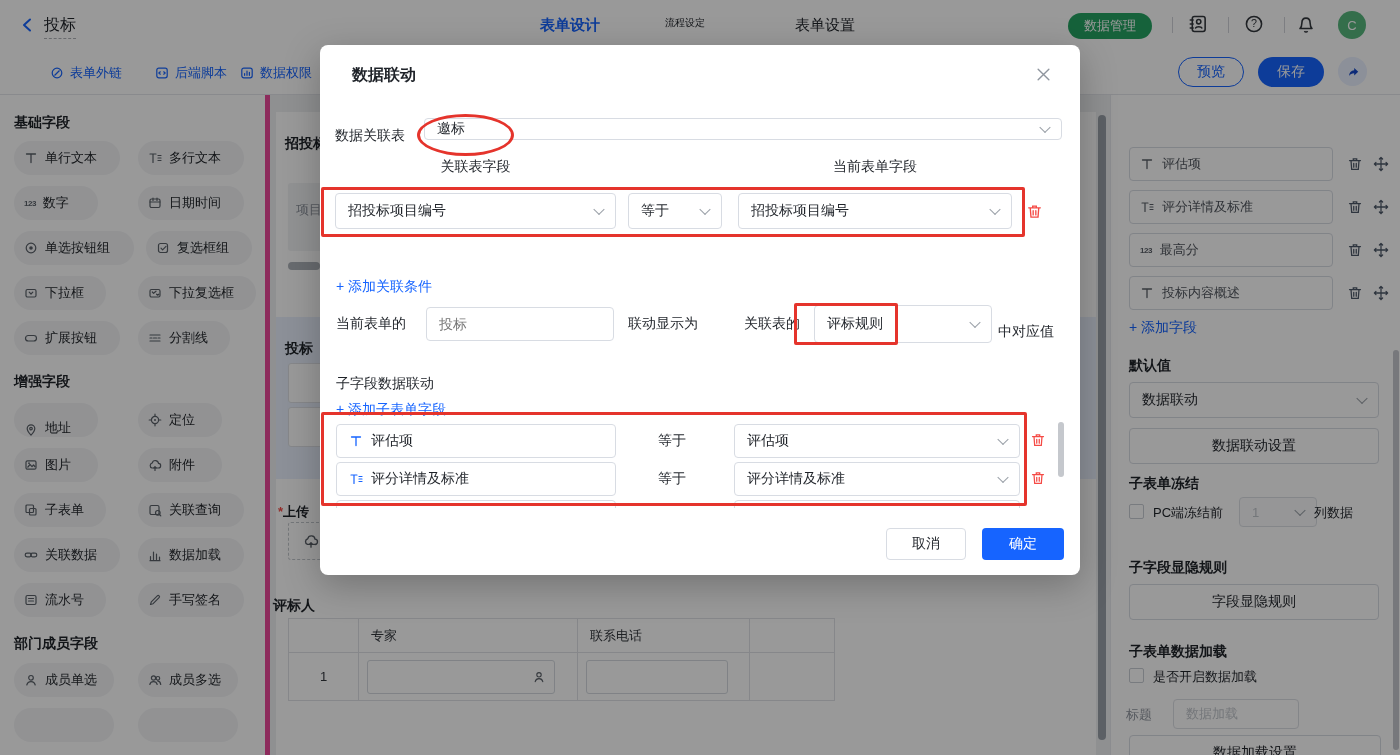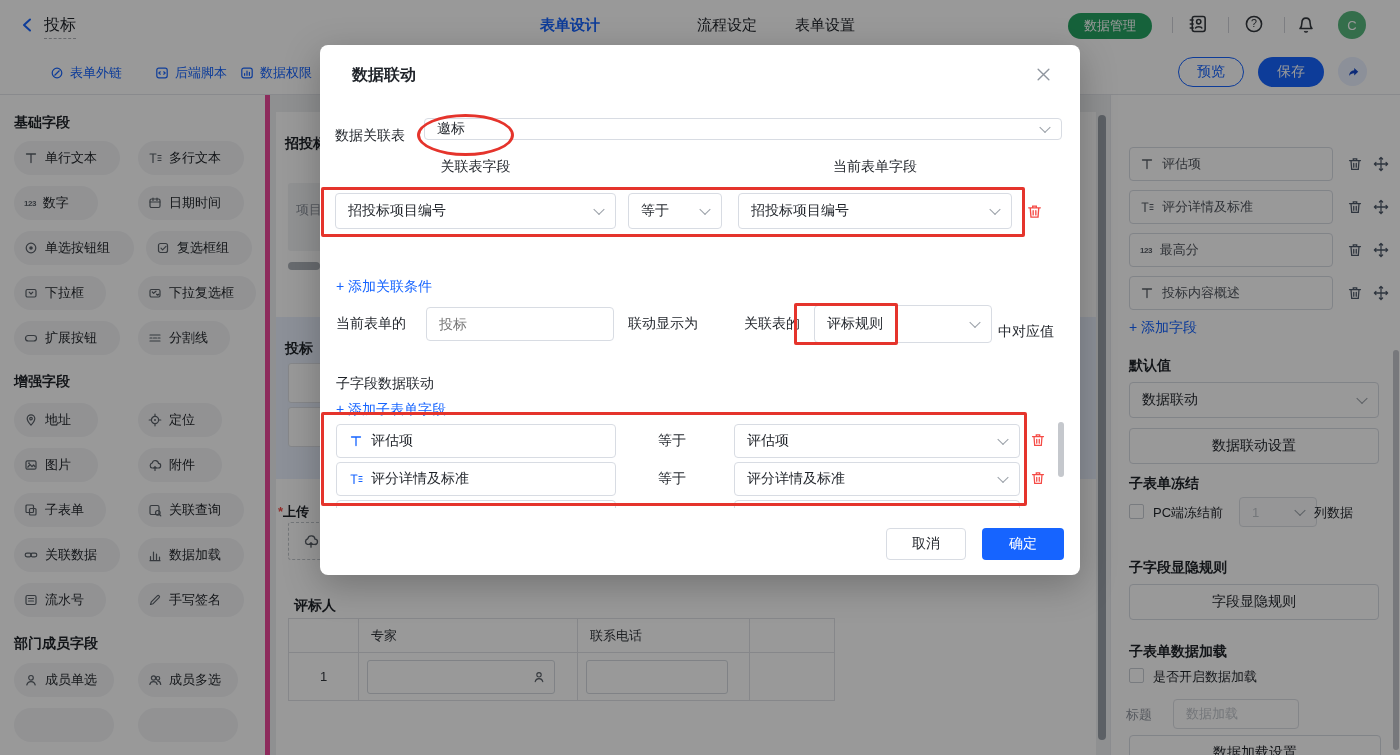--- a/index.html
+++ b/index.html
@@ -55,21 +55,21 @@
 <div id="app">
 
   <div class="abs" id="topbar">
     <span class="abs" style="left:20px;top:17px;cursor:pointer;">
       <svg class="ic ic-blue" viewBox="0 0 16 16" style="width:16px;height:16px;">
           <polyline points="10,2.5 4,8 10,13.5" fill="none" stroke="currentColor" stroke-width="2" stroke-linecap="round" stroke-linejoin="round"></polyline>
         </svg>
     </span>
     <span class="abs" style="left:44px;top:15px;font-size:16px;border-bottom:1px dashed #b0b3b8;padding-bottom:2px;">投标</span>
     <span class="abs" style="left:540px;top:16px;font-size:15px;color:#1664ff;font-weight:600;">表单设计</span>
-    <span class="abs" style="left:665px;top:16px;font-size:15px;margin-left:32px;">流程设定</span>
+    <span class="abs" style="left:665px;top:16px;font-size:10px;">流程设定</span>
     <span class="abs" style="left:795px;top:16px;font-size:15px;">表单设置</span>
 
     <div class="abs" style="left:1068px;top:13px;height:26px;padding:0 16px;border-radius:13px;background:#26a463;color:#fff;font-size:13px;display:flex;align-items:center;">数据管理</div>
     <div class="abs divline" style="left:1172px;top:17px;"></div>
     <span class="abs" style="left:1188px;top:14px;">
       <svg class="ic ic-dark" viewBox="0 0 14 14" style="width:20px;height:20px;">
           <g fill="none" stroke="currentColor" stroke-width="1.1" stroke-linecap="round">
             <rect x="3" y="1.8" width="9" height="10.4" rx="1.5"></rect>
             <path d="M1.6 4.2h2M1.6 7h2M1.6 9.8h2"></path>
             <circle cx="7.5" cy="5.4" r="1.5"></circle>
@@ -208,21 +208,21 @@
       </div>
     <div class="sbtn" style="left:138px;top:226px;width:92px;">
       <svg class="ic" viewBox="0 0 14 14">
           <path d="M2 4h10M2 7h2M5.5 7h3M10 7h2M2 10h10" fill="none" stroke="currentColor" stroke-width="1.2" stroke-linecap="round"></path>
         </svg>
       <span>分割线</span>
       </div>
 
     <div class="abs sec-title" style="left:14px;top:278px;">增强字段</div>
 
-    <div class="sbtn" style="left:14px;top:308px;width:84px;">
+    <div class="sbtn" style="left:14px;top:308px;width:84px;align-items:flex-end;">
       <svg class="ic" viewBox="0 0 14 14">
           <g fill="none" stroke="currentColor" stroke-width="1.2">
             <path d="M7 1.8a3.8 3.8 0 0 1 3.8 3.8C10.8 8.4 7 12.2 7 12.2S3.2 8.4 3.2 5.6A3.8 3.8 0 0 1 7 1.8z"></path>
             <circle cx="7" cy="5.6" r="1.3"></circle>
           </g>
         </svg>
       <span>地址</span>
       </div>
     <div class="sbtn" style="left:138px;top:308px;width:84px;">
       <svg class="ic" viewBox="0 0 14 14">
@@ -353,21 +353,21 @@
     </div>
     <div class="abs" style="left:18px;top:427px;width:250px;height:38px;border:1px dashed #c2c6cc;border-radius:3px;background:#fff;box-sizing:border-box;">
       <svg class="ic" viewBox="0 0 14 14" style="position:absolute;left:14px;top:10px;width:16px;height:16px;">
           <g fill="none" stroke="currentColor" stroke-width="1.2" stroke-linecap="round" stroke-linejoin="round">
             <path d="M4 10h6.2a2.3 2.3 0 0 0 .3-4.6 3.2 3.2 0 0 0-6.3-.4A2.6 2.6 0 0 0 4 10z"></path>
             <path d="M7 12.4V8.6M5.8 9.8L7 8.6l1.2 1.2"></path>
           </g>
         </svg>
     </div>
 
-    <div class="abs sec-title" style="left:24px;top:502px;">评标人</div>
+    <div class="abs sec-title" style="left:3px;top:502px;">评标人</div>
     <table class="rtab abs" style="left:18px;top:523px;">
       <tbody>
           <tr>
         <td style="width:69px;height:33px;"></td>
         <td style="width:206px;padding-left:12px;">专家</td>
         <td style="width:159px;padding-left:12px;">联系电话</td>
         <td style="width:84px;"></td>
       </tr>
       <tr>
         <td style="height:47px;text-align:center;">1</td>

